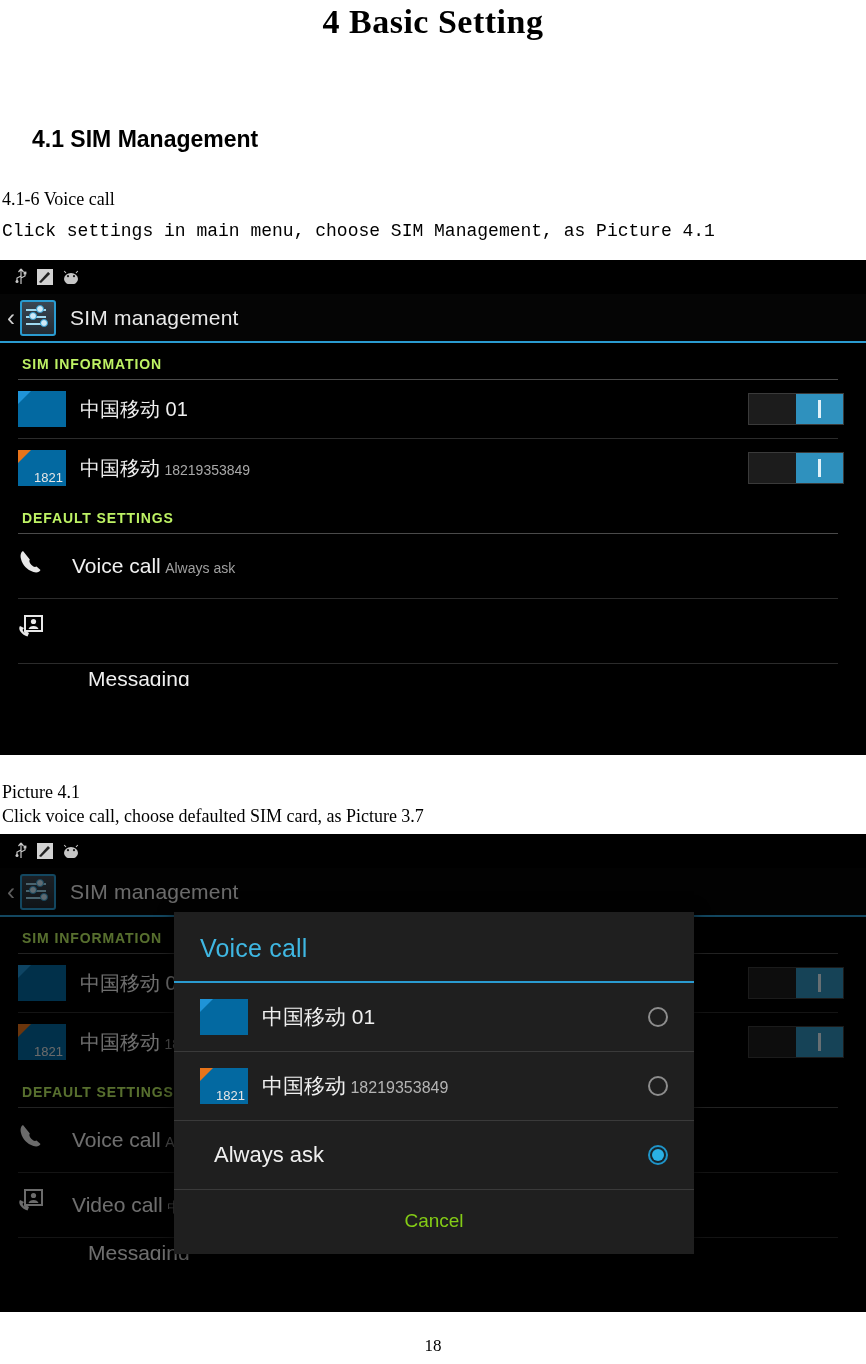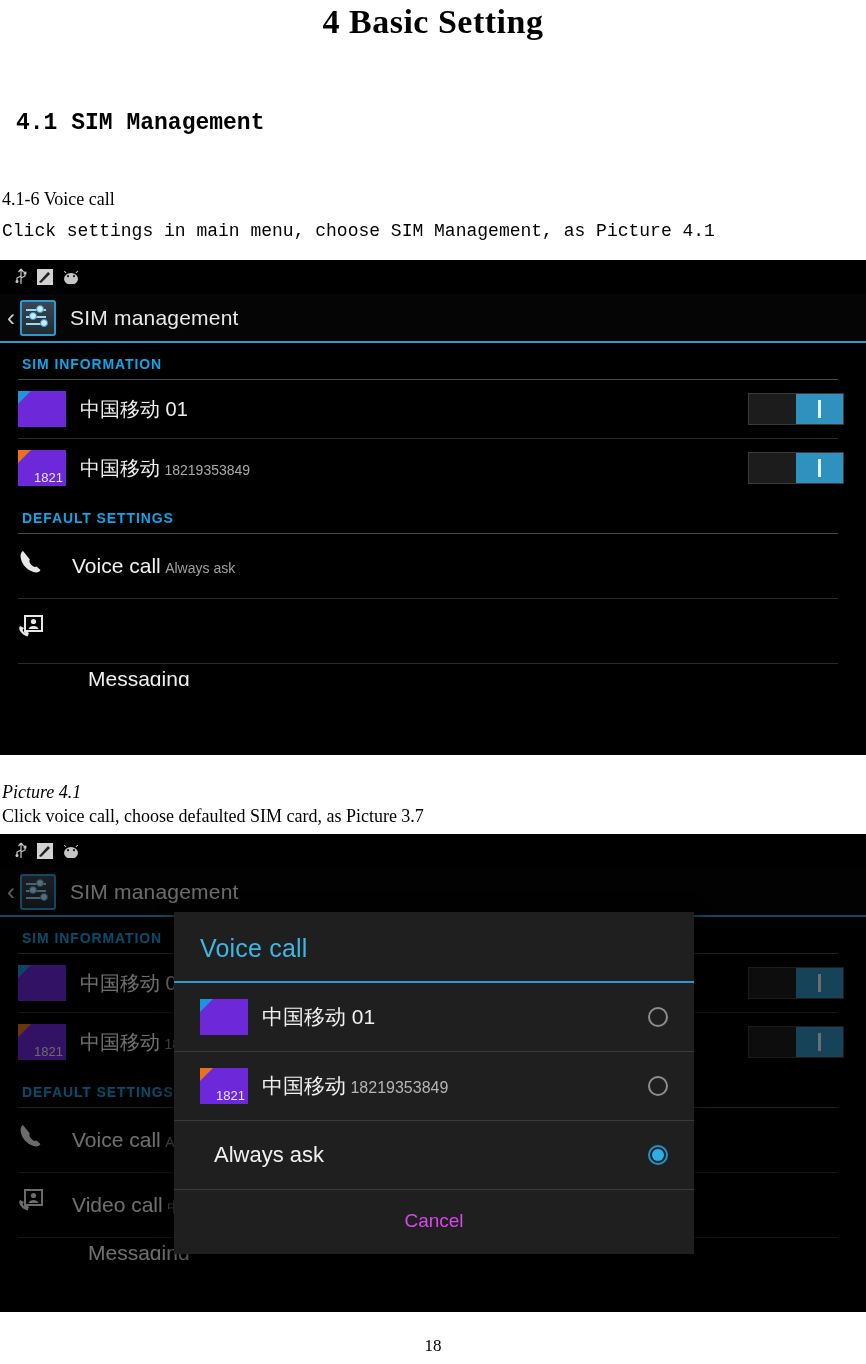--- a/index.html
+++ b/index.html
@@ -21,24 +21,24 @@
     text-align: center;
     font-family: "Liberation Serif", serif;
     font-weight: bold;
     font-size: 34px;
     letter-spacing: 0.5px;
     margin: 0;
     padding-top: 2px;
     line-height: 44px;
   }
   .doc-h2 {
-    font-family: Liberation Mono, monospace;
+    font-family: Liberation Sans, sans-serif;
     font-weight: bold;
     font-size: 23px;
-    margin: 0;
+    margin: 16px;
     padding-left: 16px;
     line-height: 30px;
   }
   .doc-p {
     font-family: "Liberation Serif", serif;
     font-size: 18px;
     line-height: 24px;
     margin: 0;
     padding-left: 2px;
     white-space: nowrap;
@@ -182,21 +182,21 @@
   .ab-title {
     color: #e9e9e9;
     font-size: 21px;
     margin-left: 14px;
     letter-spacing: 0.2px;
   }
 
   
   .content { background: #000; position: relative; }
   .section-hdr {
-    color: #0ea5e9;
+    color: #bef264;
     font-size: 14px;
     font-weight: bold;
     letter-spacing: 0.9px;
     padding: 13px 0 7px 22px;
   }
   .hdr-rule {
     height: 1px;
     background: #4a4a4a;
     margin: 0 28px 0 18px;
   }
@@ -207,21 +207,21 @@
     position: relative;
     min-height: 58px;
   }
   .row-div {
     height: 1px;
     background: #2b2b2b;
     margin: 0 28px 0 18px;
   }
   .sim-chip {
     width: 48px; height: 36px;
-    background: #6d28d9;
+    background: #0369a1;
     position: relative;
     flex: 0 0 auto;
     overflow: hidden;
   }
   .sim-chip:before {
     content: "";
     position: absolute;
     top: 0; left: 0;
     width: 0; height: 0;
     border-top: 13px solid #1f94d8;
@@ -345,37 +345,37 @@
     left: 50%; top: 50%;
     width: 12px; height: 12px;
     margin: -6px 0 0 -6px;
     border-radius: 50%;
     background: #2ab0e5;
   }
   .dlg-plain { padding-left: 26px; }
   .dlg-plain .row-title { font-size: 22px; }
   .dlg-cancel {
     text-align: center;
-    color: #d946ef;
+    color: #84cc16;
     font-size: 19px;
     padding: 20px 0 22px 0;
   }
 </style>
 </head>
 <body>
 
 <h1 class="doc-title pos" style="left:0;right:0;top:-2px;">4 Basic Setting</h1>
 
 <h2 class="doc-h2 pos" style="left:0;top:108px;">4.1 SIM Management</h2>
 
 <p class="doc-p pos" style="left:0;top:187px;">4.1-6 Voice call</p>
 
 <p class="doc-p pos" style="left:0;top:219px;font-family:Liberation Mono, monospace;">Click settings in main menu, choose SIM Management, as Picture 4.1</p>
 
-<p class="doc-p pos" style="left:0;top:780px;font-style:italic;">Picture 4.1</p>
+<p class="doc-p pos" style="left:0;top:780px;">Picture 4.1</p>
 
 <p class="doc-p pos" style="left:0;top:804px;">Click voice call, choose defaulted SIM card, as Picture 3.7</p>
 
 <div class="page-num">18</div>
 
 <div class="shot" id="shot1">
 
   <div class="statusbar">
     <div class="sb-left">
       <svg width="14" height="18" viewBox="0 0 14 18">

